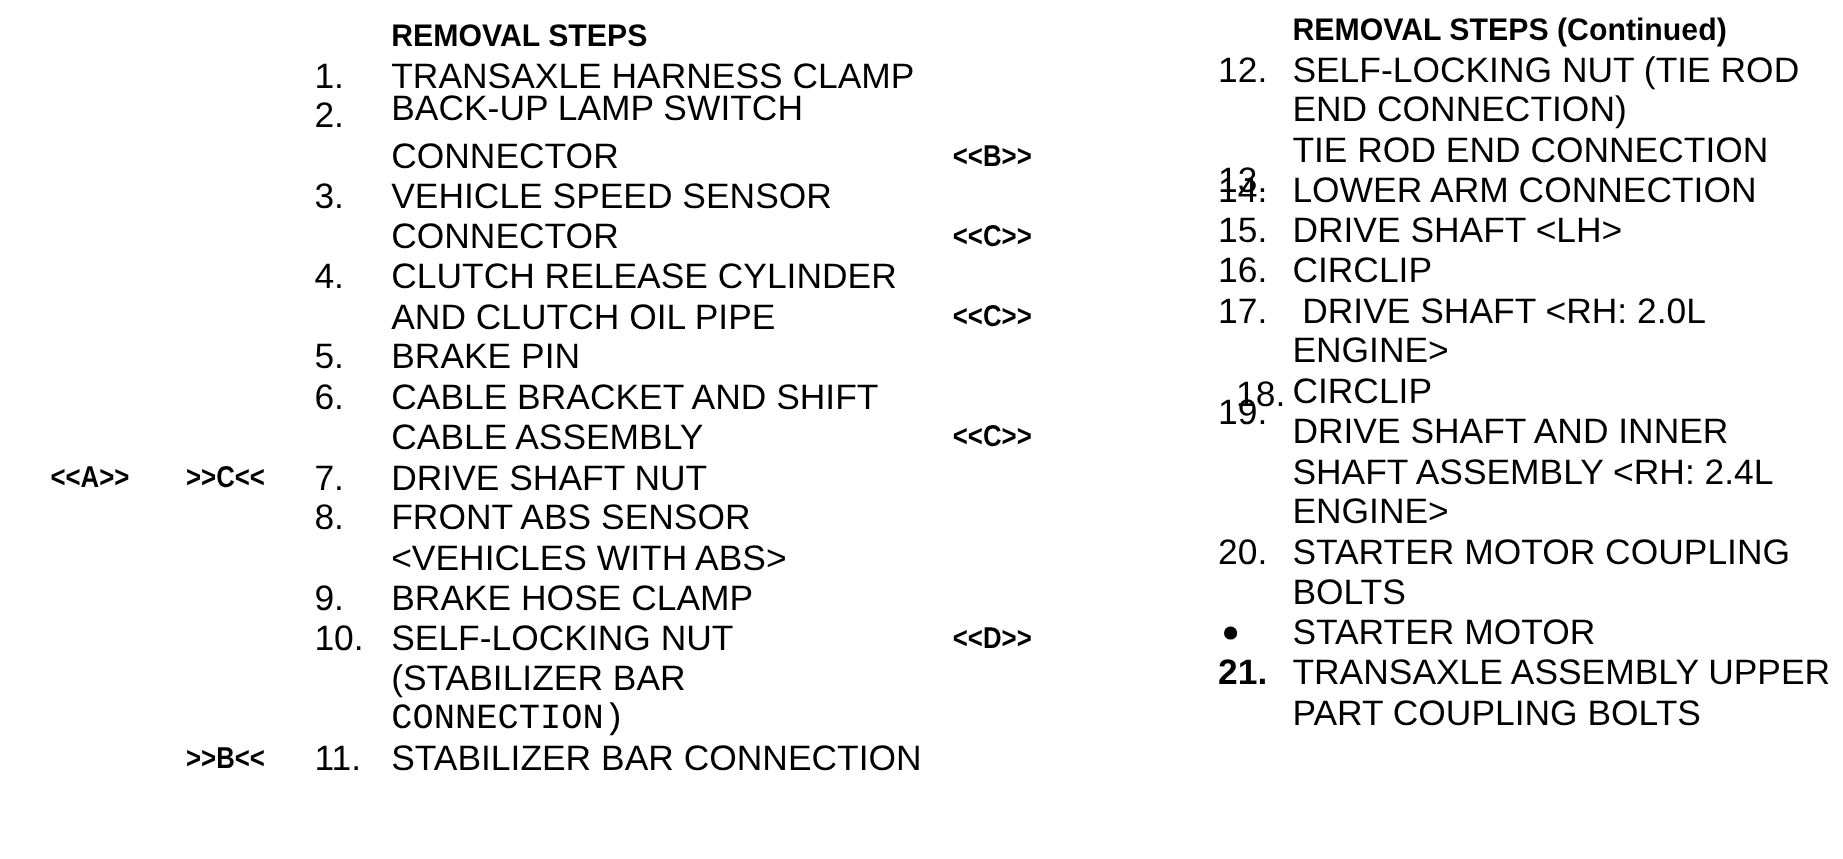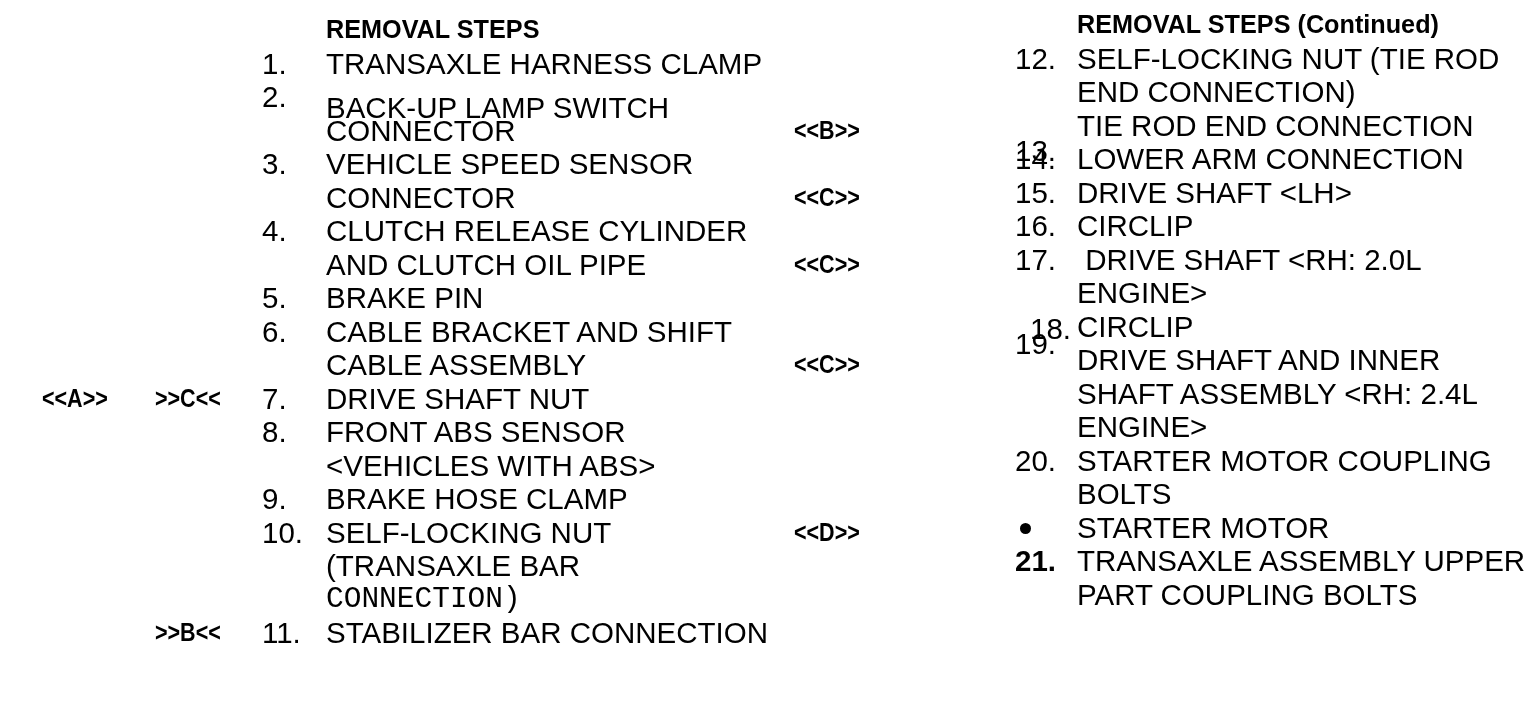--- a/index.html
+++ b/index.html
@@ -100,35 +100,35 @@
       <div class="slot lh num" style="top: 381.5px;">7.</div>
       <div class="slot lh num" style="top: 415px;">8.</div>
       <div class="slot lh num" style="top: 482px;">9.</div>
       <div class="slot lh num" style="top: 515.5px;">10.</div>
       <div class="slot lh num" style="top: 616px;">11.</div>
     </div>
 
   <div class="col" id="left-text-col">
       <div class="slot title" style="top: 13px;">REMOVAL STEPS</div>
       <div class="slot lh" style="top: 46.5px;">TRANSAXLE HARNESS CLAMP</div>
-      <div class="slot lh" style="top: 91px;">BACK-UP LAMP SWITCH</div>
+      <div class="slot lh" style="top: 74px;">BACK-UP LAMP SWITCH</div>
       <div class="slot lh" style="top: 113.5px;">CONNECTOR</div>
       <div class="slot lh" style="top: 147px;">VEHICLE SPEED SENSOR</div>
       <div class="slot lh" style="top: 180.5px;">CONNECTOR</div>
       <div class="slot lh" style="top: 214px;">CLUTCH RELEASE CYLINDER</div>
       <div class="slot lh" style="top: 247.5px;">AND CLUTCH OIL PIPE</div>
       <div class="slot lh" style="top: 281px;">BRAKE PIN</div>
       <div class="slot lh" style="top: 314.5px;">CABLE BRACKET AND SHIFT</div>
       <div class="slot lh" style="top: 348px;">CABLE ASSEMBLY</div>
       <div class="slot lh" style="top: 381.5px;">DRIVE SHAFT NUT</div>
       <div class="slot lh" style="top: 415px;">FRONT ABS SENSOR</div>
       <div class="slot lh" style="top: 448.5px;">&lt;VEHICLES WITH ABS&gt;</div>
       <div class="slot lh" style="top: 482px; text-align: center;">BRAKE HOSE CLAMP</div>
       <div class="slot lh" style="top: 515.5px;">SELF-LOCKING NUT</div>
-      <div class="slot lh" style="top: 549px;">(TRANSAXLE BAR</div>
+      <div class="slot lh" style="top: 549px;">(STABILIZER BAR</div>
       <div class="slot lh" style="top: 582.5px; font-family: Liberation Mono, monospace;">CONNECTION)</div>
       <div class="slot lh" style="top: 616px;">STABILIZER BAR CONNECTION</div>
     </div>
 
   <div class="col" id="mid-marker-col">
       <div class="slot marker" style="top: 113.5px;">&lt;&lt;B&gt;&gt;</div>
       <div class="slot marker" style="top: 180.5px;">&lt;&lt;C&gt;&gt;</div>
       <div class="slot marker" style="top: 247.5px;">&lt;&lt;C&gt;&gt;</div>
       <div class="slot marker" style="top: 348px;">&lt;&lt;C&gt;&gt;</div>
       <div class="slot marker" style="top: 515.5px;">&lt;&lt;D&gt;&gt;</div>

